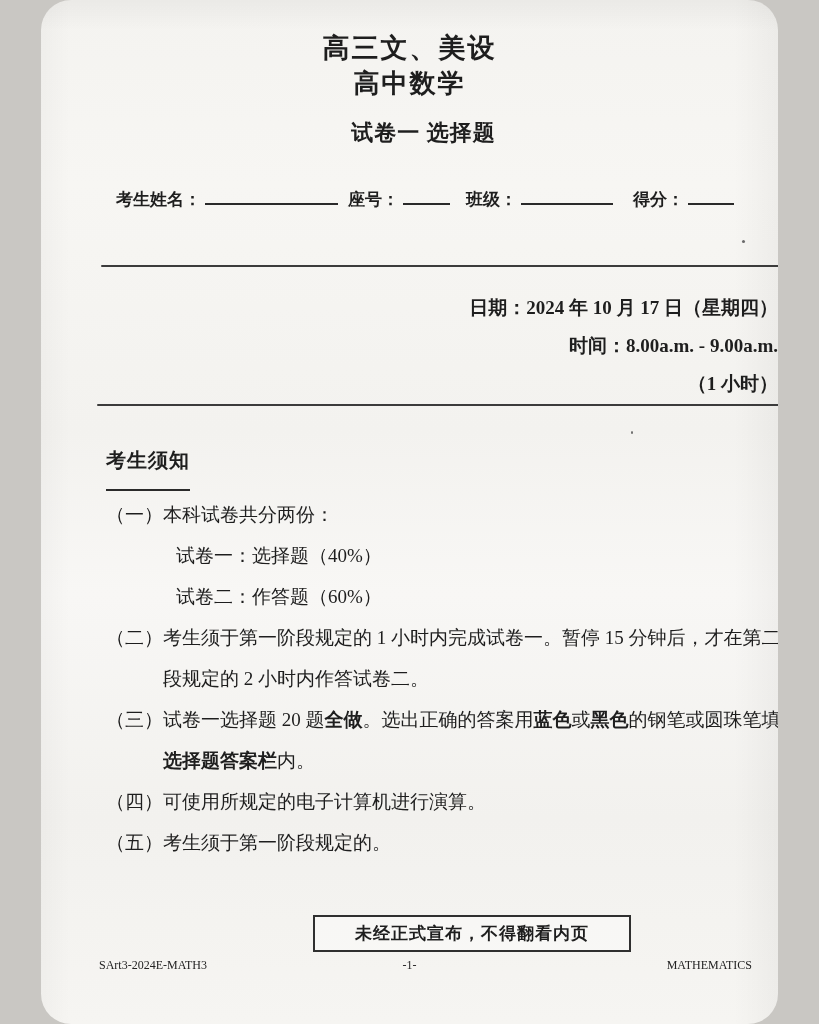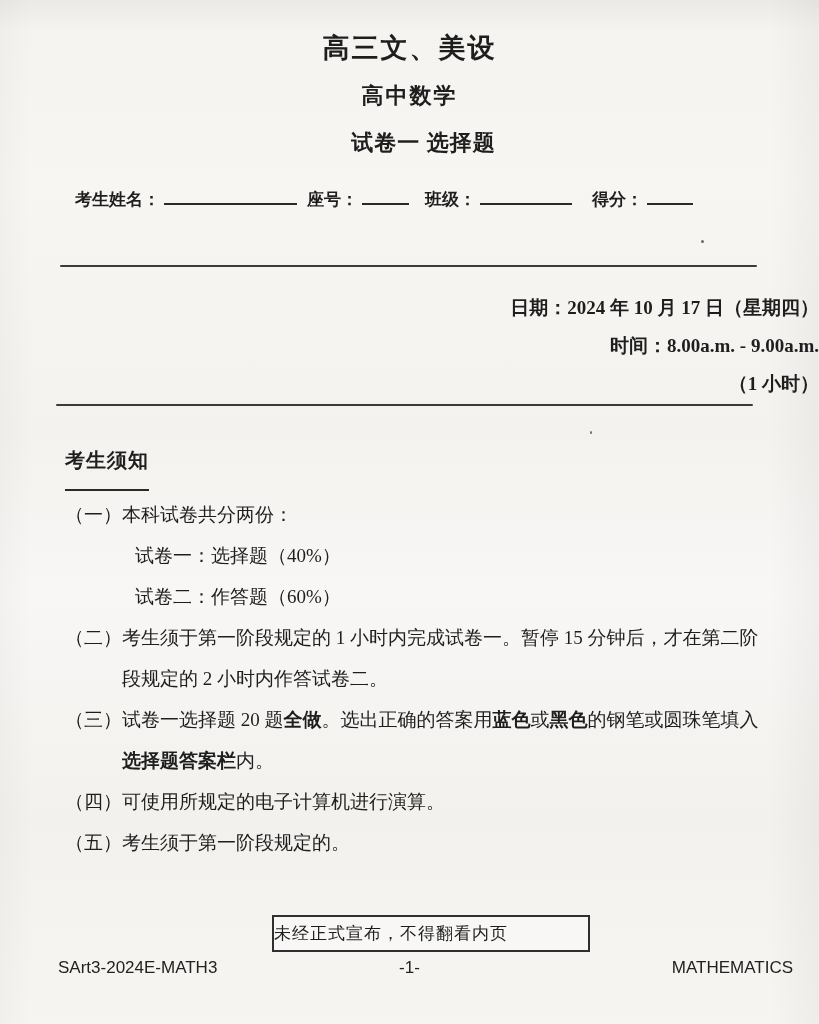--- a/index.html
+++ b/index.html
@@ -1,40 +1,41 @@
 <!DOCTYPE html>
 <html><head>
 <meta charset="utf-8">
 <style>
   html, body { margin: 0; padding: 0; }
   body { background: #c9c7c3; }
 
   .page {
     position: relative;
-    width: 819px;
+    width: 737px;
     height: 1024px;
     margin: 0 auto;
     overflow: hidden;
     color: #1e1e1e;
     font-family: "Liberation Serif", "DejaVu Serif", serif;
     background:
       linear-gradient(180deg, rgba(0,0,0,0.04) 0%, rgba(0,0,0,0) 3%),
       linear-gradient(90deg, rgba(0,0,0,0.025) 0%, rgba(0,0,0,0) 4%, rgba(0,0,0,0) 94%, rgba(0,0,0,0.035) 100%),
       linear-gradient(180deg, #f4f3f0 0%, #f7f6f3 18%, #f3f2ef 42%, #f8f7f5 58%, #f2f1ee 80%, #f6f5f2 100%);
+    border-radius: 30px;
   }
 
   
   .title-block {
     position: absolute;
     top: 30px; left: 0; right: 0;
     text-align: center;
     font-weight: 700;
   }
   .title-1 { font-size: 27px; letter-spacing: 2px; }
-  .title-2 { font-size: 22px; margin-top: 15px; letter-spacing: 2px; }
+  .title-2 { font-size: 26px; letter-spacing: 2px; }
   .title-3 { font-size: 22px; margin-top: 17px; letter-spacing: 1px; padding-left: 28px; }
 
   
   .form-row {
     position: absolute;
     top: 188px; left: 0; right: 0; height: 30px;
     font-size: 17px; font-weight: 700;
   }
   .field { position: absolute; white-space: nowrap; }
   .fline {
@@ -84,31 +85,31 @@
   .notice-line.indent .text { padding-left: 14px; }
   .bold { font-weight: 700; }
 
   
   .warning-box {
     position: absolute;
     top: 915px; left: 272px;
     width: 318px; height: 37px;
     border: 2px solid #2f2f2f;
     box-sizing: border-box;
-    display: flex; align-items: center; 
-    font-size: 17px; font-weight: 400; letter-spacing: 1px;
+    display: flex; align-items: center; justify-content: center;
+    font-size: 17px; font-weight: 700; letter-spacing: 1px;
     background: rgba(255,255,255,0.35);
   }
 
   
   .footer {
     position: absolute;
     top: 958px; left: 0; right: 0; height: 18px;
-    font-family: Liberation Sans, sans-serif;
-    font-size: 17px; color: #222;
+    font-family: Liberation Serif, serif;
+    font-size: 12px; color: #222;
   }
   .f-left   { position: absolute; left: 58px; }
   .f-center { position: absolute; left: 0; right: 0; text-align: center; }
   .f-right  { position: absolute; right: 26px; }
 
   
   .speck { position: absolute; background: #6a6a6a; border-radius: 50%; }
   .speck1 { top: 240px; left: 701px; width: 3px; height: 3px; }
   .speck2 { top: 431px; left: 590px; width: 2px; height: 3px; }
 </style>

